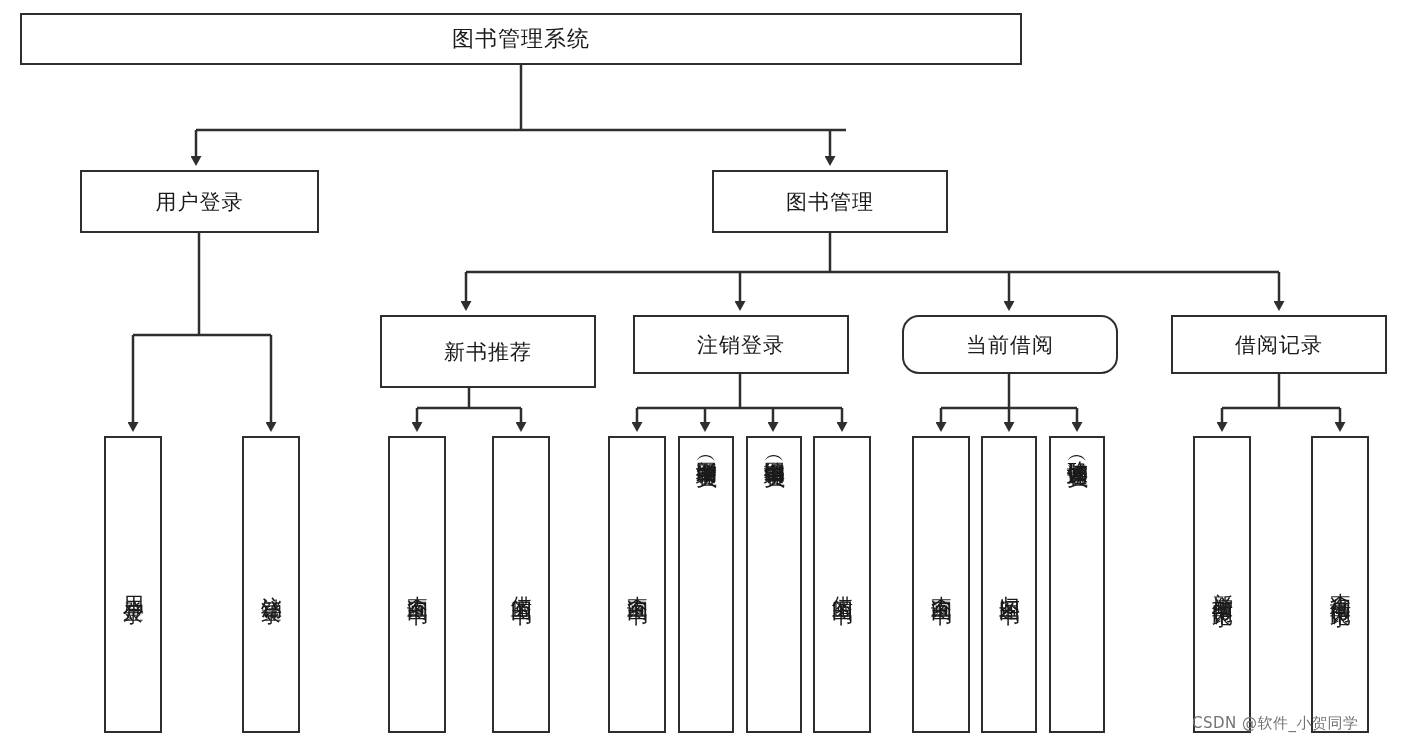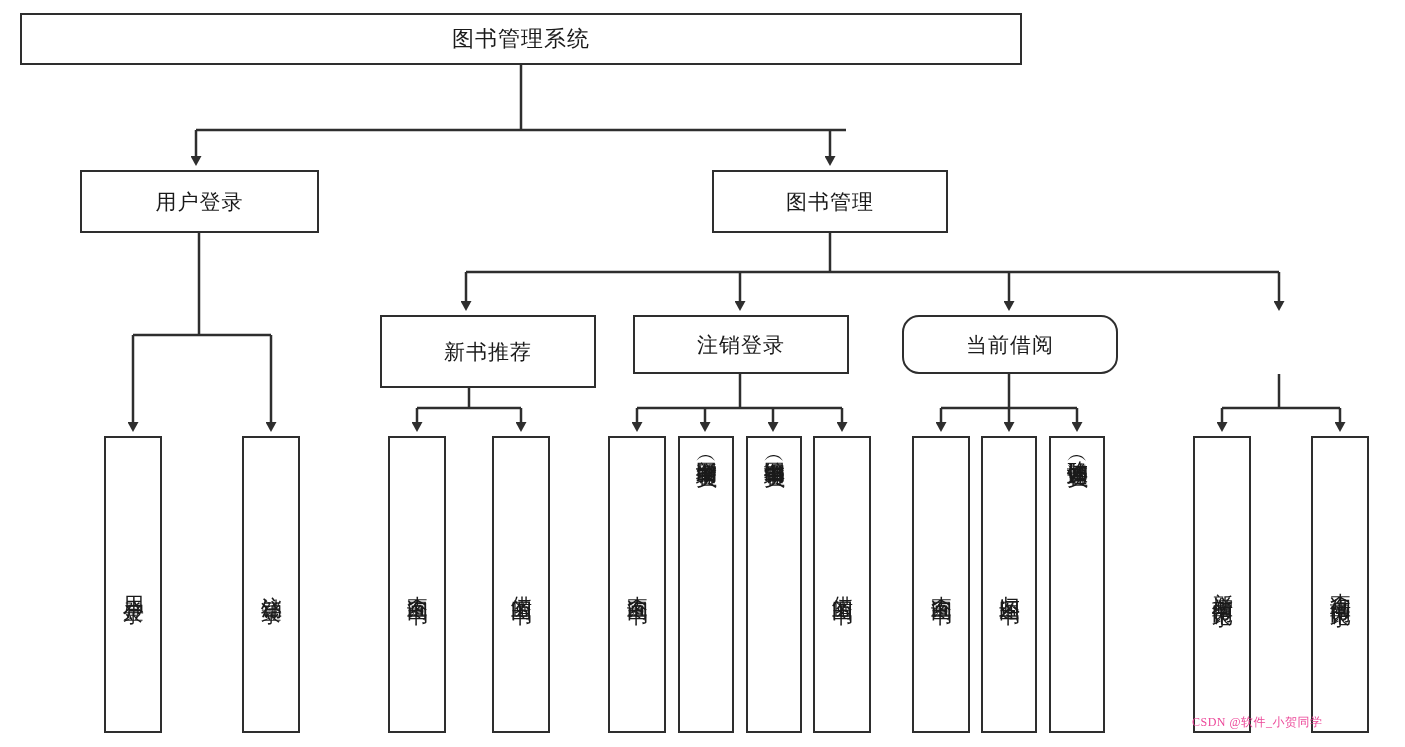--- a/index.html
+++ b/index.html
@@ -29,25 +29,24 @@
     align-items:center;
     justify-content:center;
     line-height:1;
   }
   .node.leaf.tight{letter-spacing:1px;justify-content:flex-start;}
   .node.title{font-size:22px;letter-spacing:1px;}
   svg.links{position:absolute;left:0;top:0;width:1405px;height:747px;pointer-events:none;}
   .watermark{
     position:absolute;
     left:1192px;top:714px;
-    font-size:12px;
-    color:#ec4899;
+    font-size:15px;
+    color:#737373;
     white-space:nowrap;
     letter-spacing:0.5px;
-    font-family:Liberation Serif, serif;
   }
 </style>
 </head>
 <body>
 
 <div id="canvas">
 
   <svg class="links" viewBox="0 0 1405 747">
     <defs>
       <marker id="ah" markerWidth="10" markerHeight="11" refX="2" refY="5.5" orient="auto" markerUnits="userSpaceOnUse">
@@ -99,20 +98,21 @@
   </svg>
 
   <div class="node title" style="left:20px;top:13px;width:1002px;height:52px;">图书管理系统</div>
 
   <div class="node h" style="left:80px;top:170px;width:239px;height:63px;">用户登录</div>
   <div class="node h" style="left:712px;top:170px;width:236px;height:63px;">图书管理</div>
 
   <div class="node h" style="left:362px;top:315px;width:216px;height:73px;margin-left:18px;">新书推荐</div>
   <div class="node h" style="left:633px;top:315px;width:216px;height:59px;">注销登录</div>
   <div class="node h" style="left:902px;top:315px;width:216px;height:59px;border-radius:17px;">当前借阅</div>
+  <div class="node h" style="left:1171px;top:315px;width:216px;height:59px;">借阅记录</div>
 
   <div class="node leaf" style="left:104px;top:436px;width:58px;height:297px;">用户登录</div>
   <div class="node leaf" style="left:242px;top:436px;width:58px;height:297px;">注销登录</div>
 
   <div class="node leaf" style="left:388px;top:436px;width:58px;height:297px;">查询图书</div>
   <div class="node leaf" style="left:492px;top:436px;width:58px;height:297px;">借阅图书</div>
 
   <div class="node leaf" style="left:608px;top:436px;width:58px;height:297px;">查询图书</div>
   <div class="node leaf tight" style="left:678px;top:436px;width:56px;height:297px;">新增图书（管理员）</div>
   <div class="node leaf tight" style="left:746px;top:436px;width:56px;height:297px;">编辑图书（管理员）</div>

